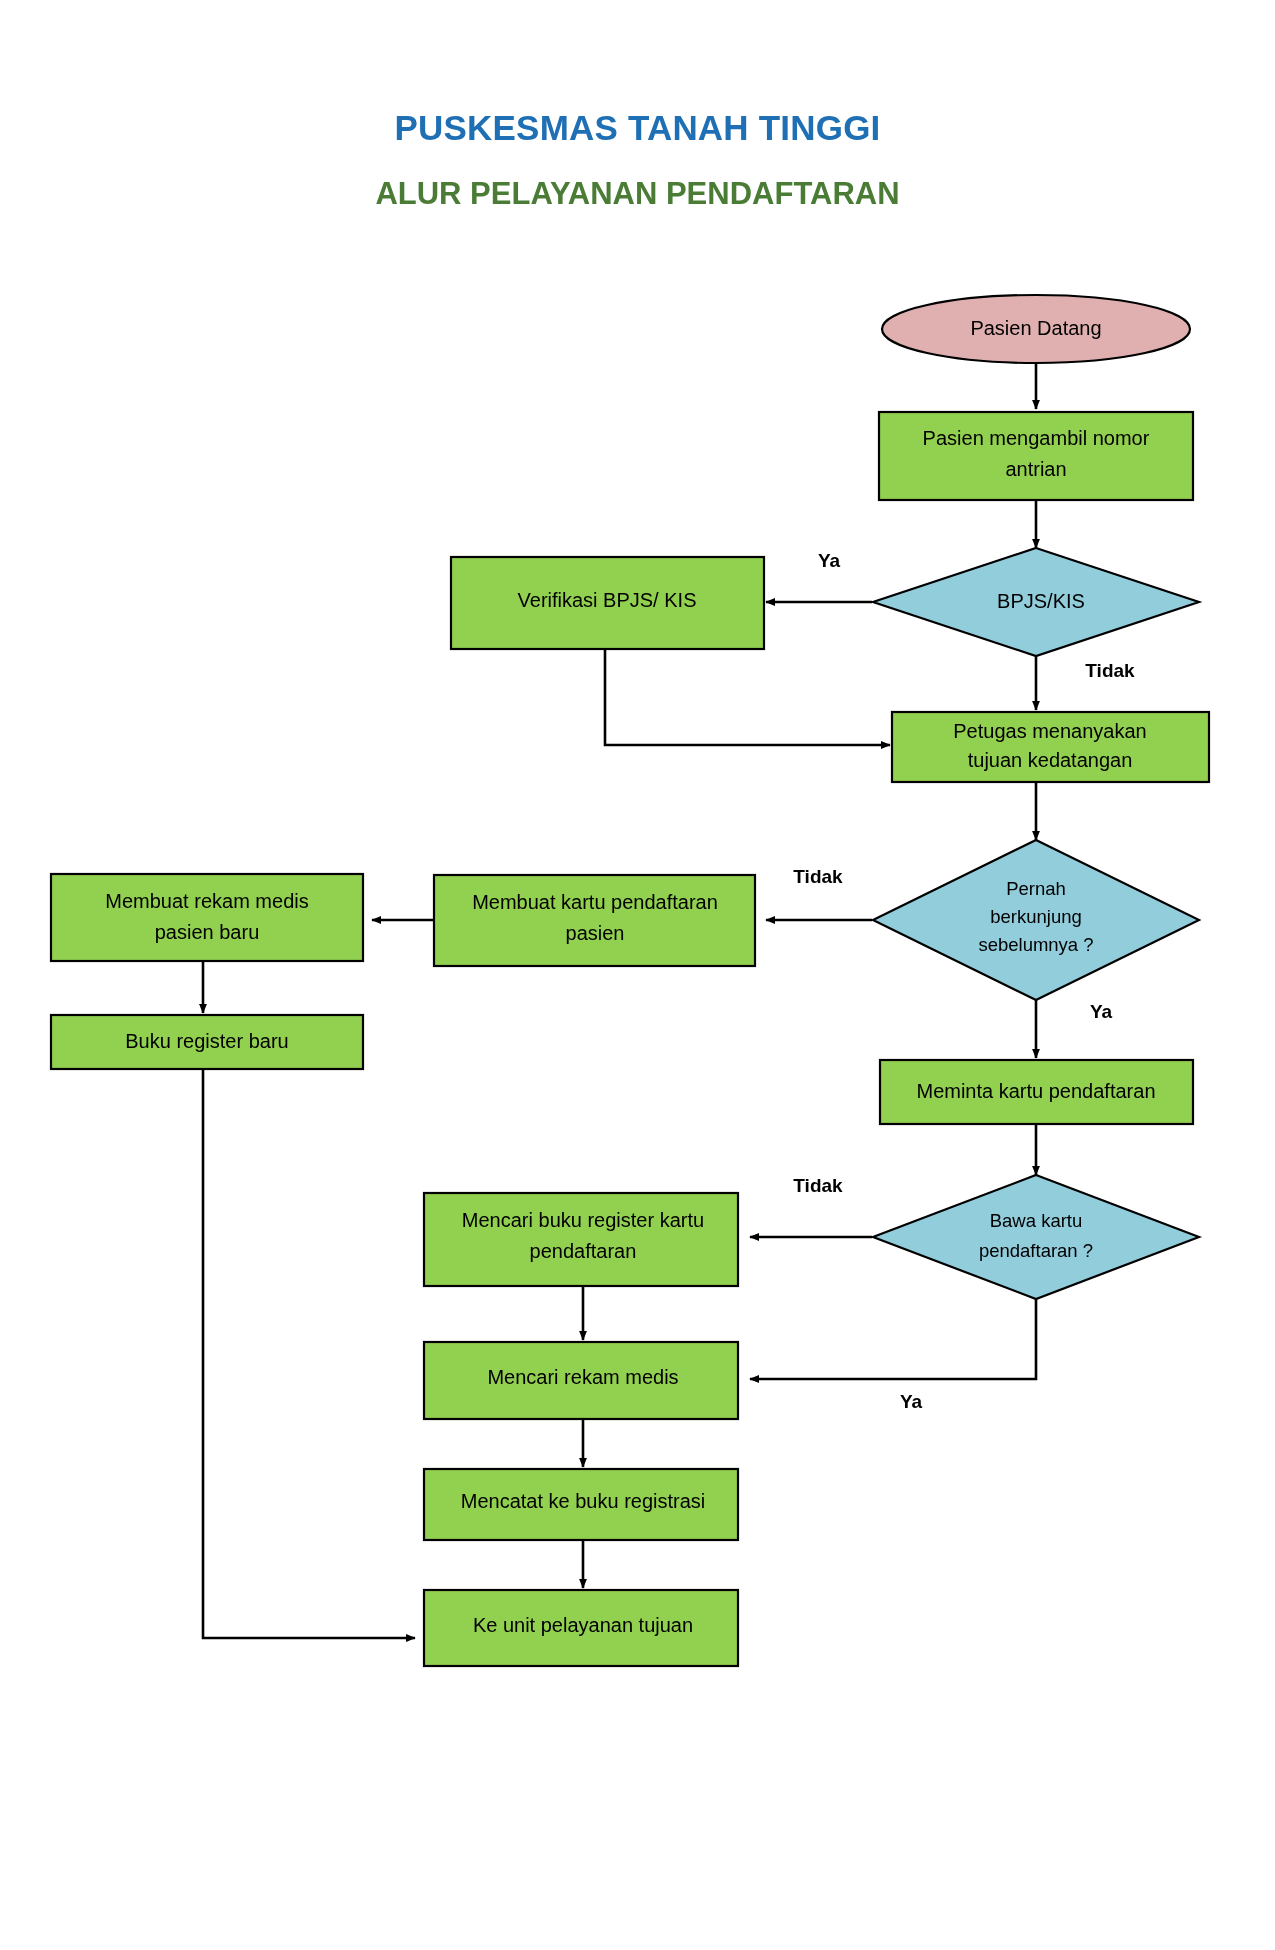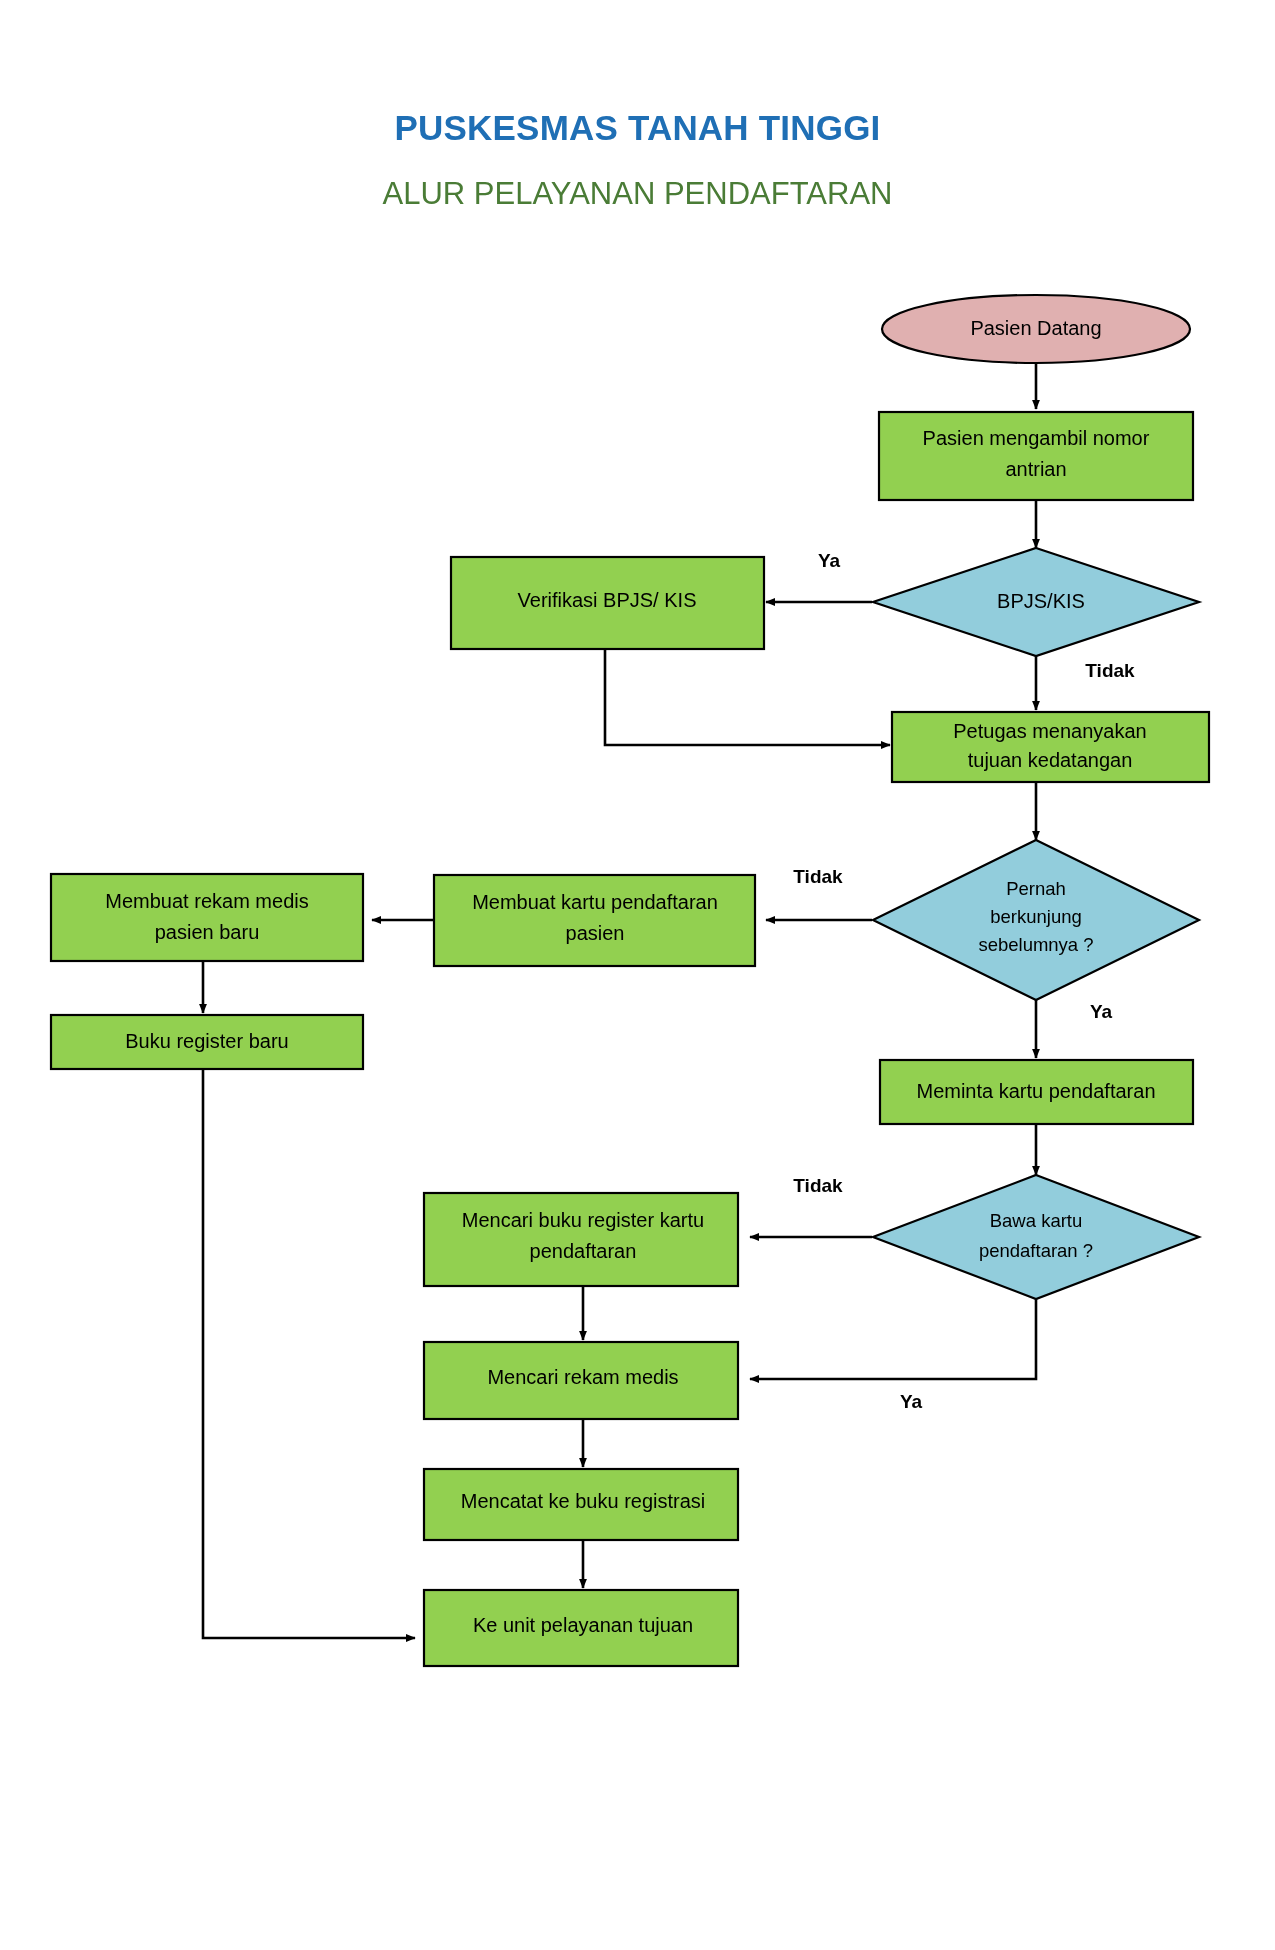--- a/index.html
+++ b/index.html
@@ -34,21 +34,21 @@
     font-size: 35px;
     font-weight: bold;
     letter-spacing: 0.2px;
     color: #1F6FB5;
     font-family: "Liberation Sans", sans-serif;
   }
   #doc-subtitle {
     margin: 0;
     padding-top: 28px;
     font-size: 31px;
-    font-weight: normal;
+    font-weight: bold;
     color: #4A7C36;
     font-family: "Liberation Sans", sans-serif;
   }
   svg#flow {
     position: absolute;
     left: 0;
     top: 0;
     width: 1275px;
     height: 1950px;
   }

